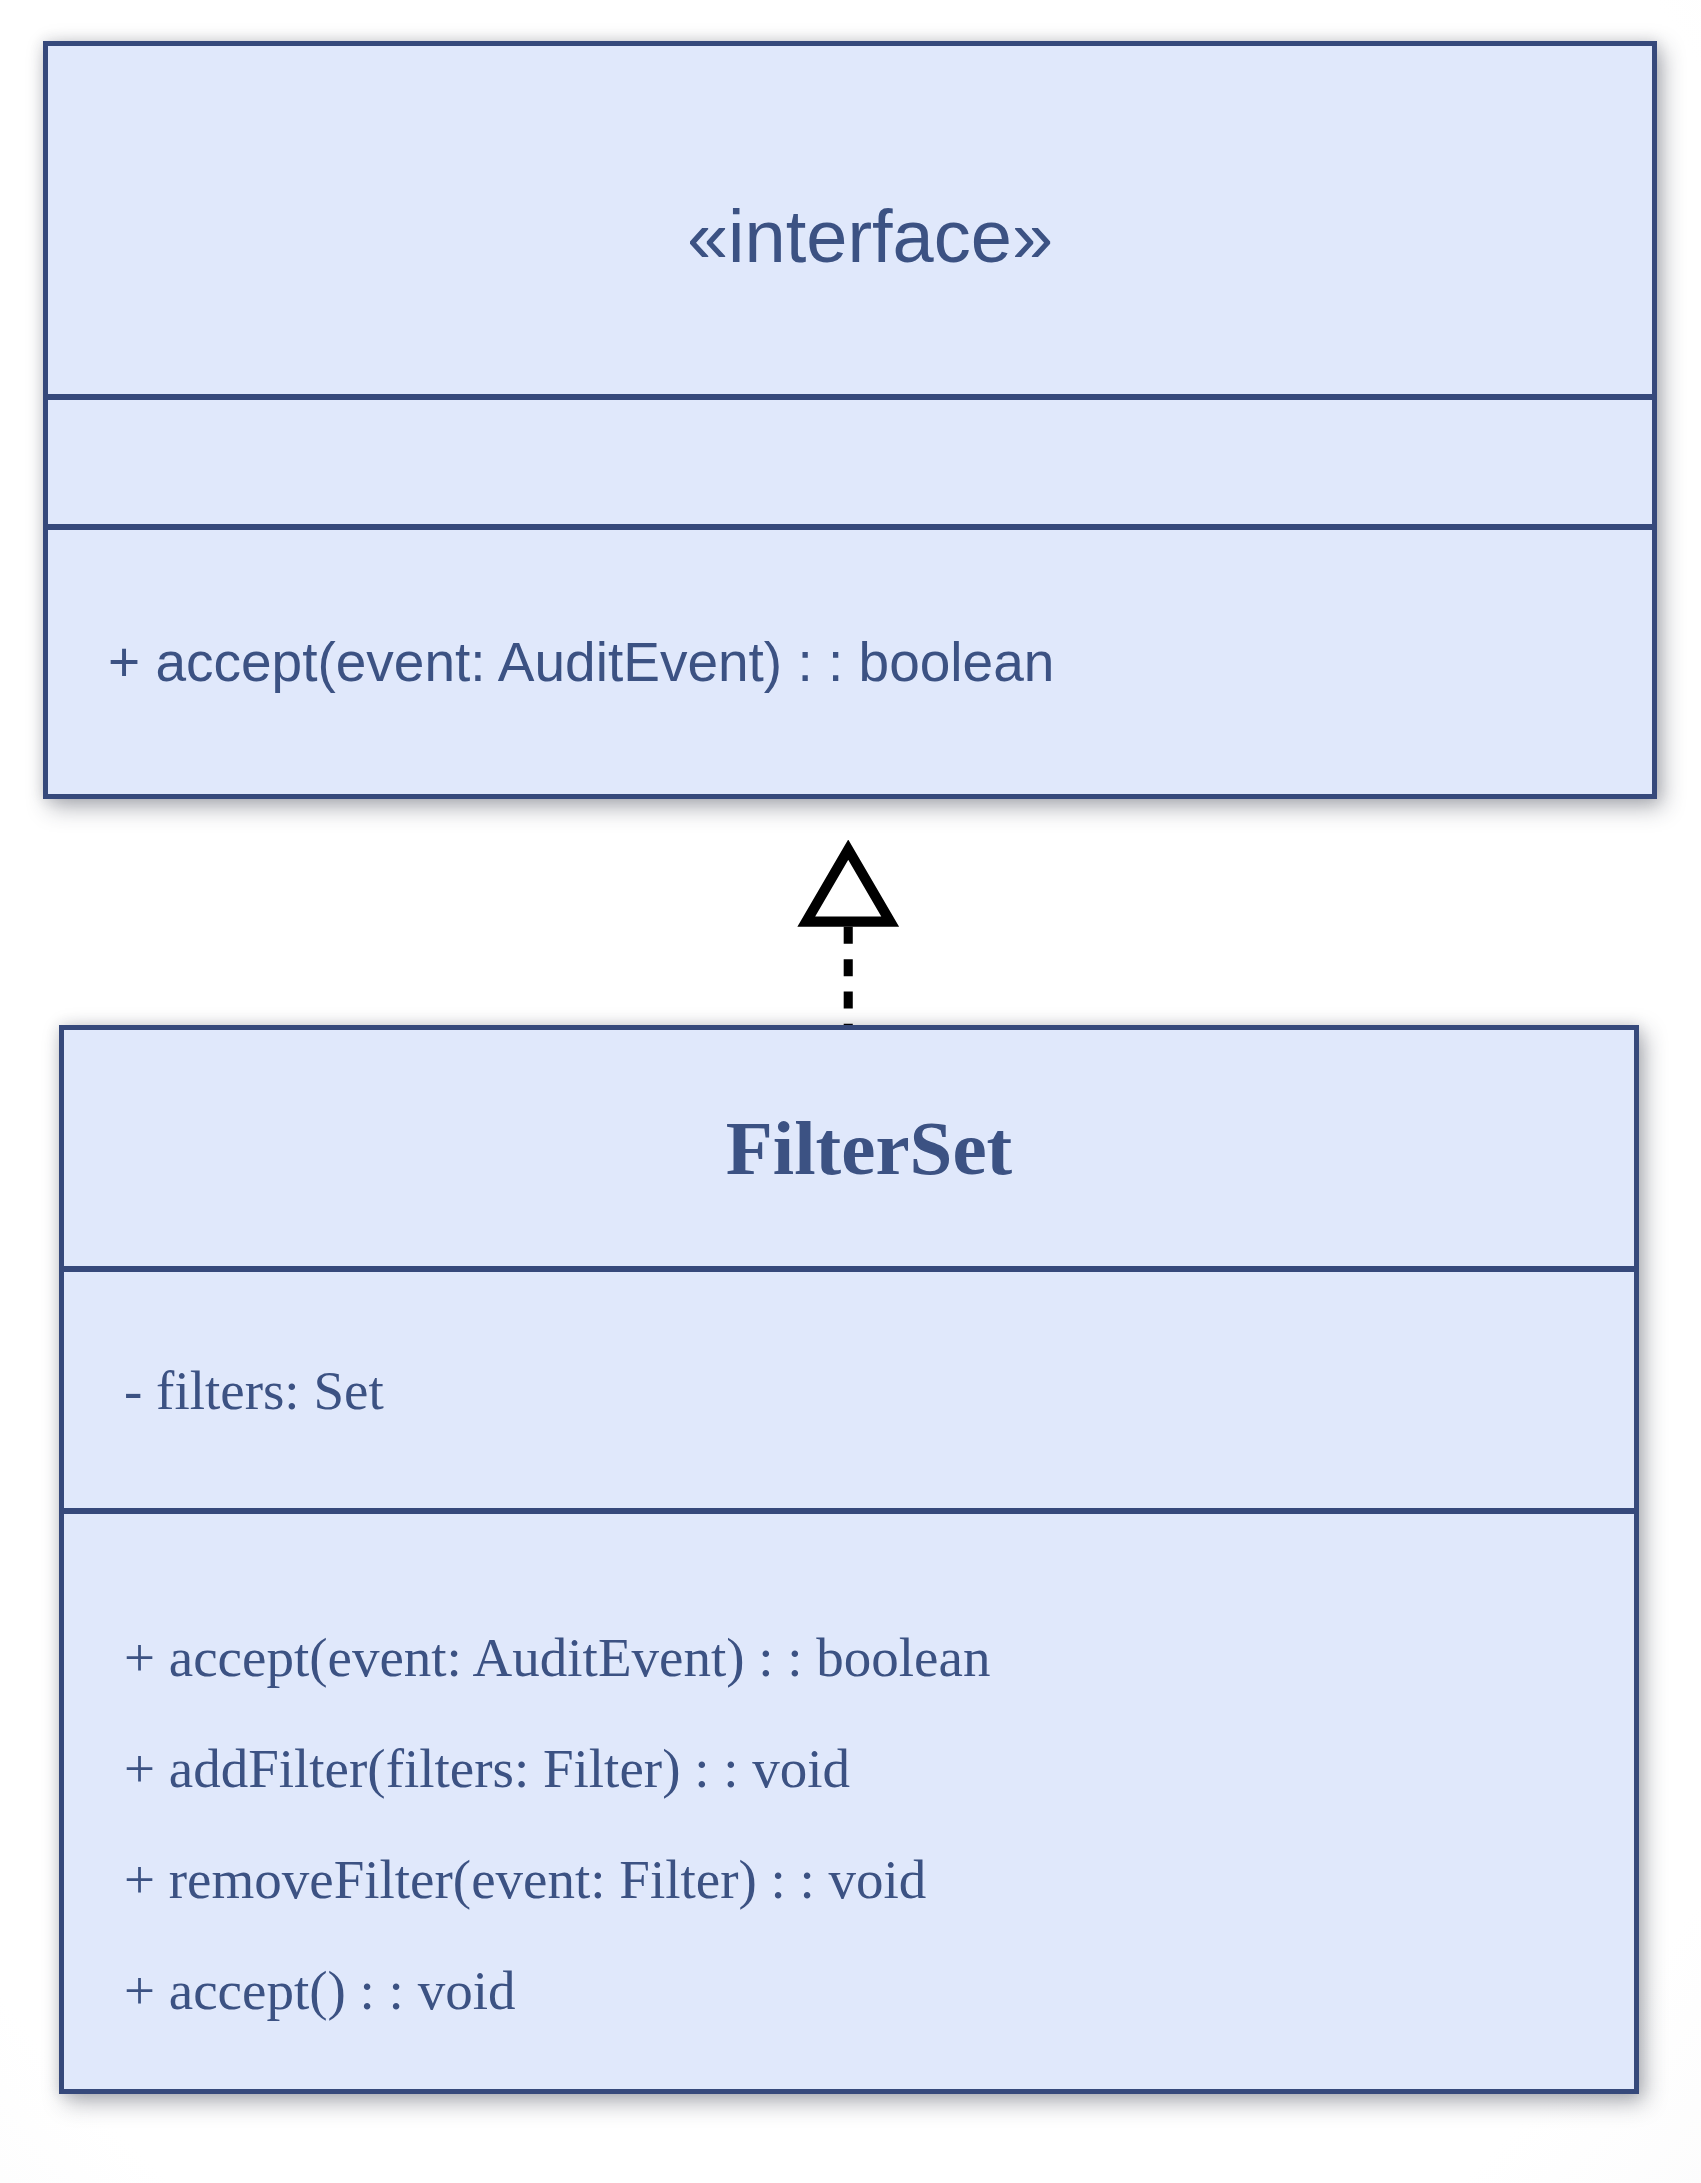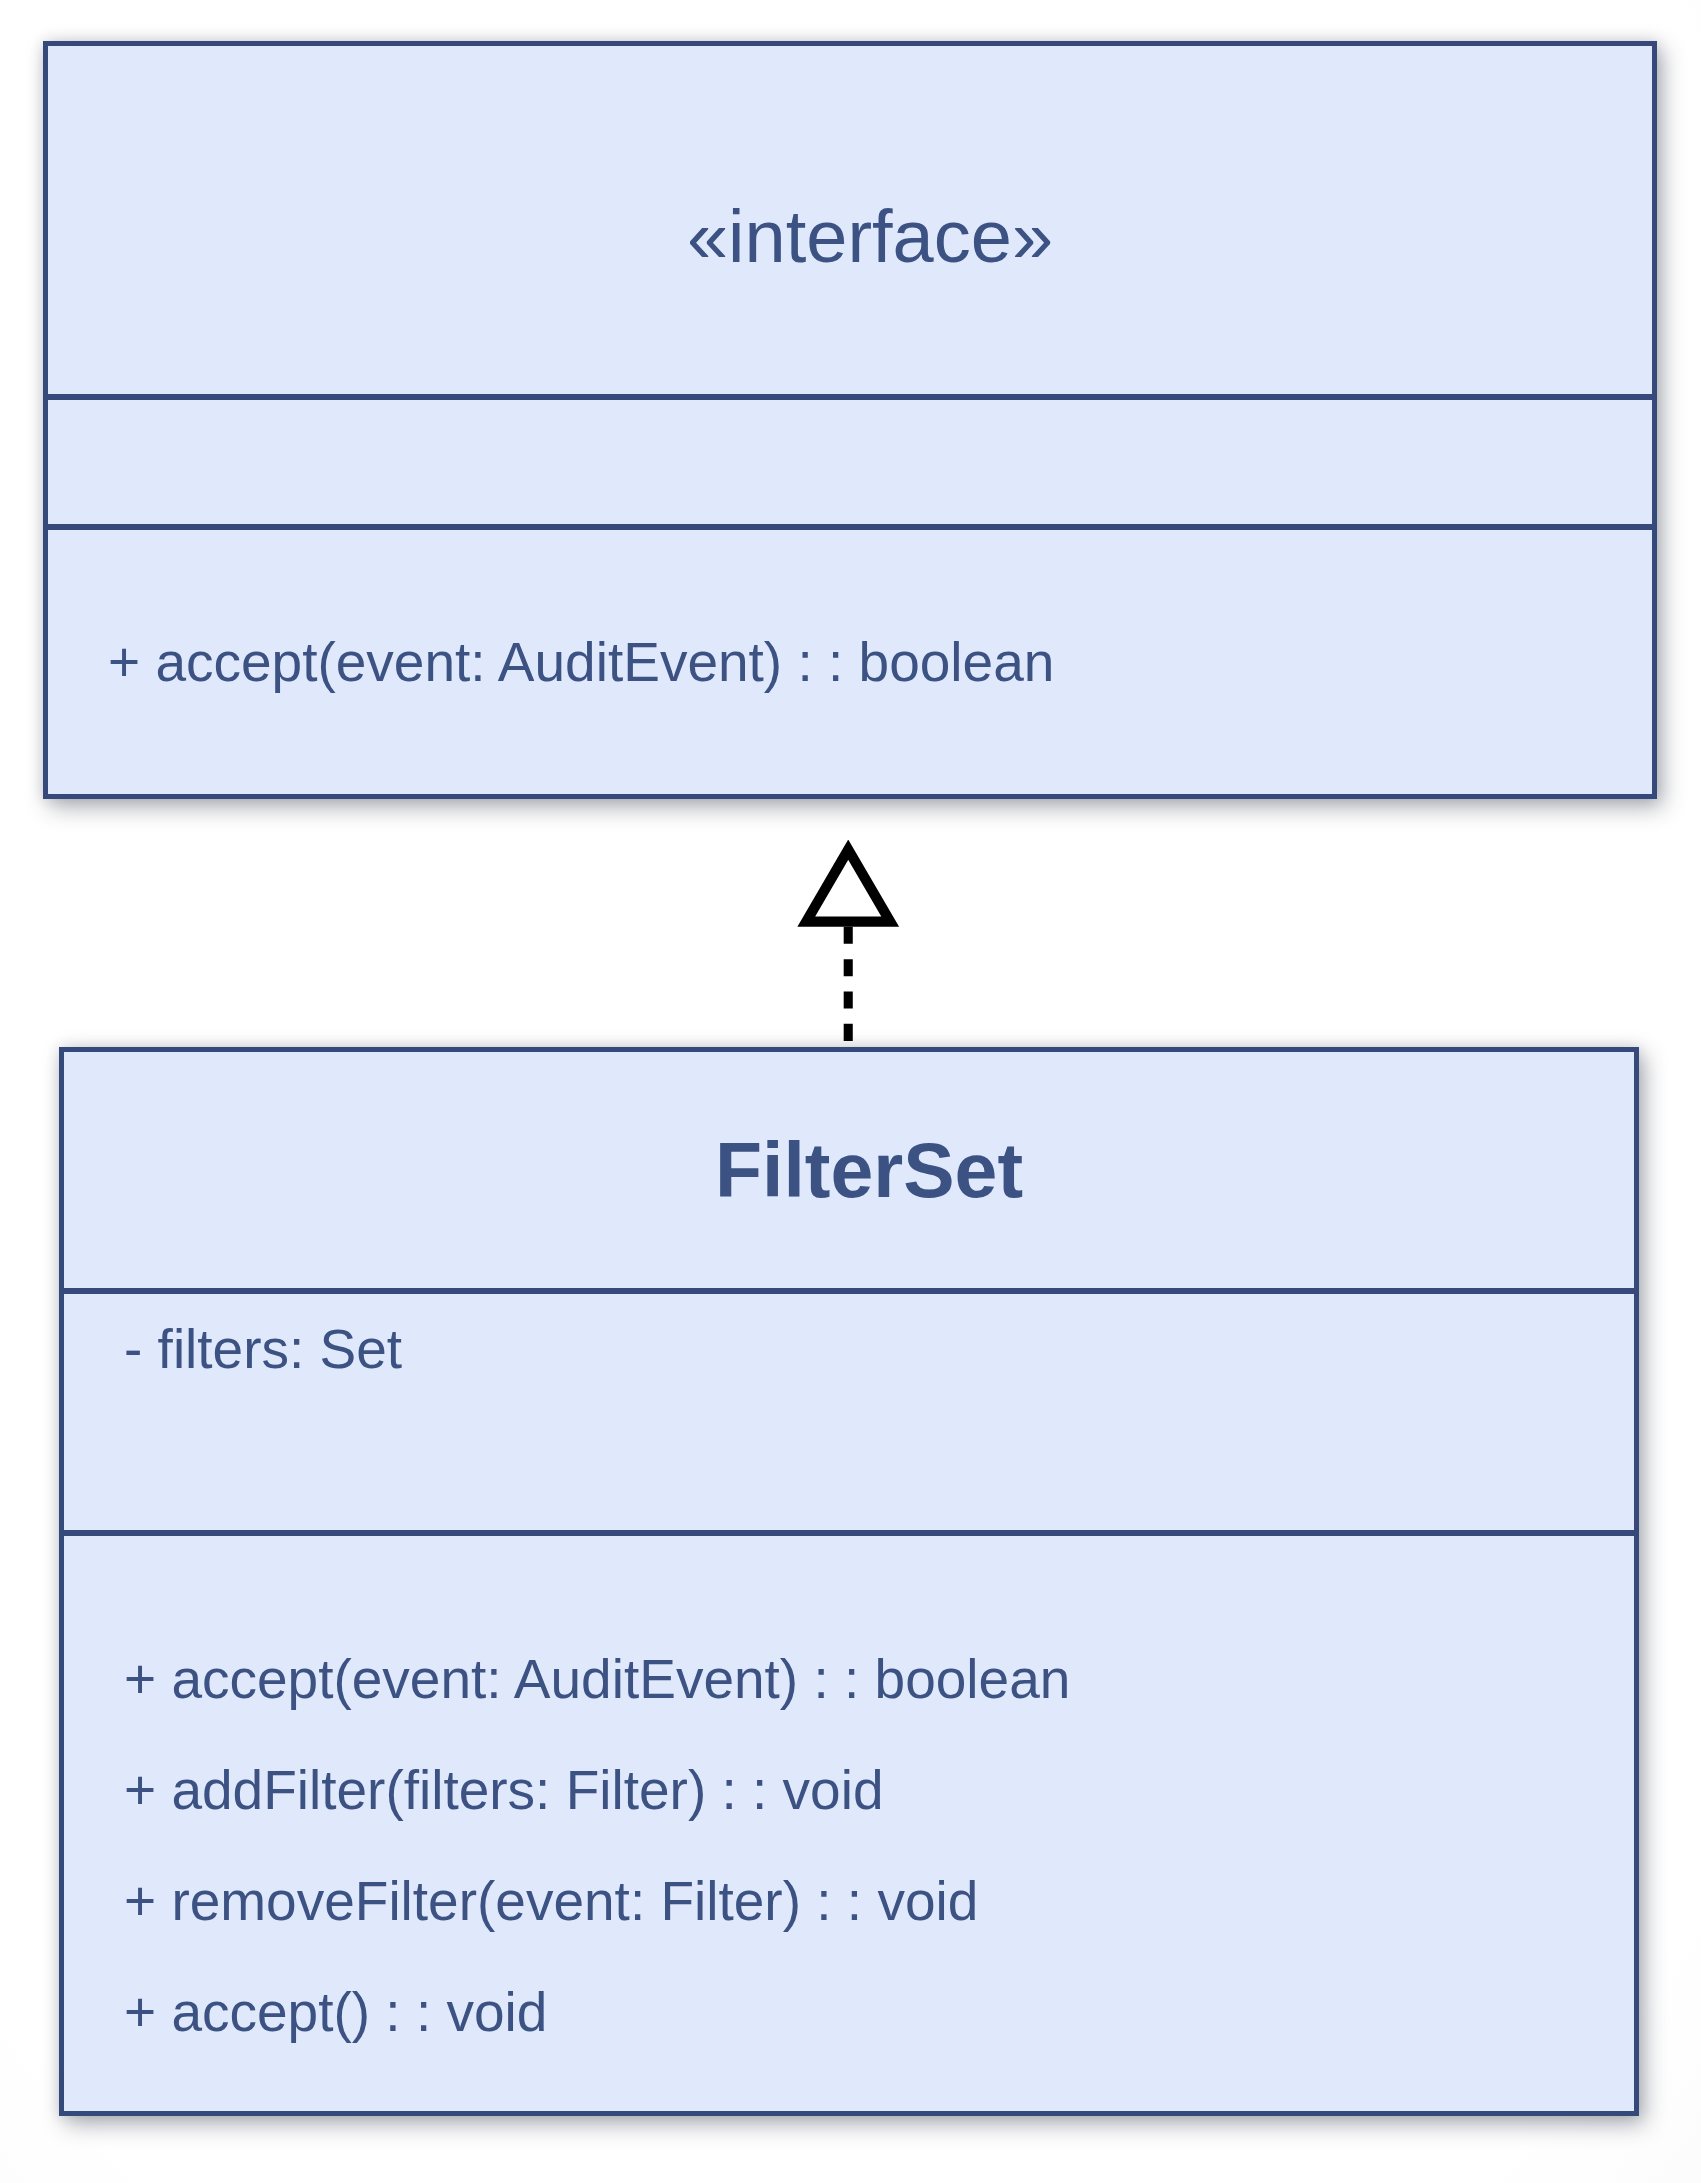--- a/index.html
+++ b/index.html
@@ -18,23 +18,23 @@
   .sec.divided{border-bottom:6.3px solid #36497b;}
   
   #interface-box{left:43px;top:41px;width:1614px;height:758px;}
   #interface-box .sec-header{height:354px;display:flex;flex-direction:column;align-items:center;justify-content:center;padding-top:32px;}
   #interface-box .sec-attrs{height:130px;}
   #interface-box .sec-methods{flex:1;display:flex;align-items:center;padding-left:60px;}
   .stereotype{font-size:74px;line-height:97px;font-weight:400;}
   .classname{font-size:77px;line-height:97px;font-weight:700;}
   .memberline{font-size:55px;line-height:111px;white-space:pre;}
   
-  #class-box{left:59px;top:1047px;width:1580px;height:1069px;}
+  #class-box{left:59px;top:1025px;width:1580px;height:1069px;font-family:Liberation Serif, serif;}
   #class-box .sec-title{height:242px;display:flex;align-items:center;justify-content:center;}
-  #class-box .sec-attrs{height:242px;display:flex;align-items:flex-start;padding-left:60px;}
+  #class-box .sec-attrs{height:242px;display:flex;align-items:center;padding-left:60px;}
   #class-box .sec-methods{flex:1;padding-left:60px;padding-top:88px;}
   
   #realization-connector{position:absolute;left:785px;top:840px;width:131px;height:227px;}
 </style>
 </head>
 <body>
 
 <div class="uml-box" id="interface-box">
   <div class="sec sec-header divided">
     <div class="stereotype">«interface»</div>

